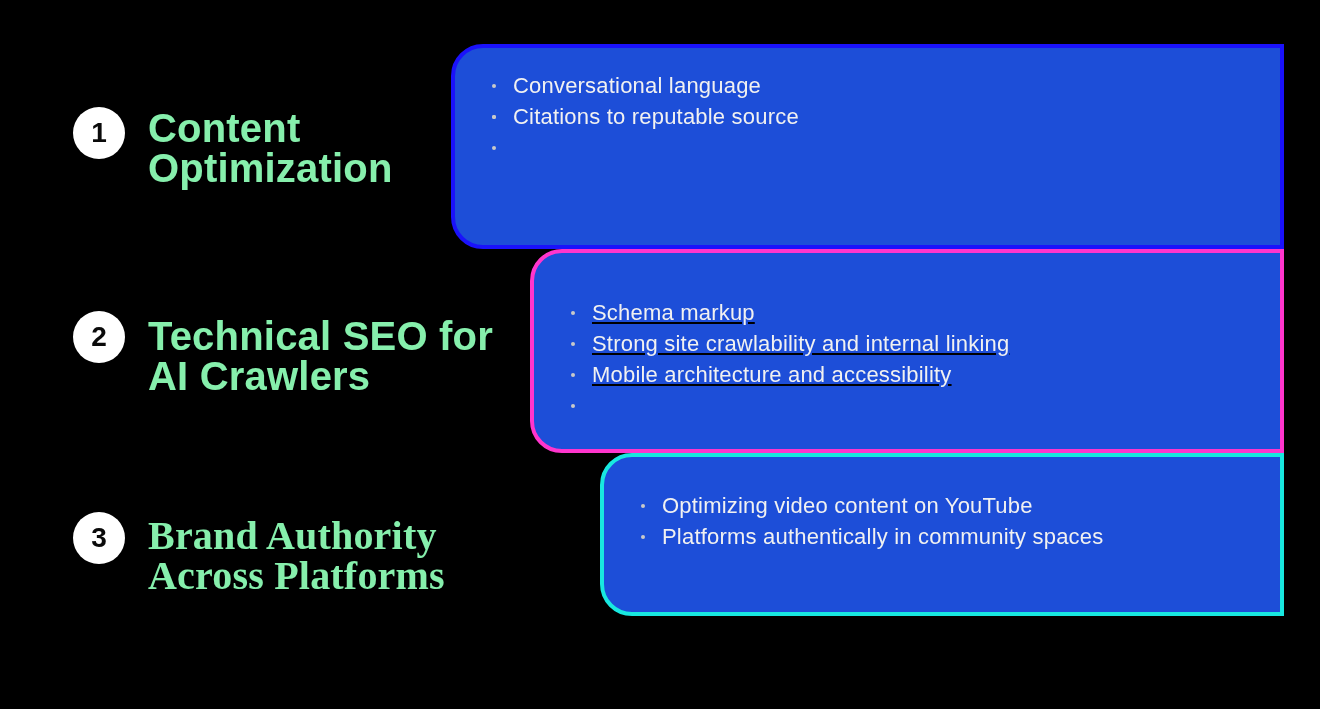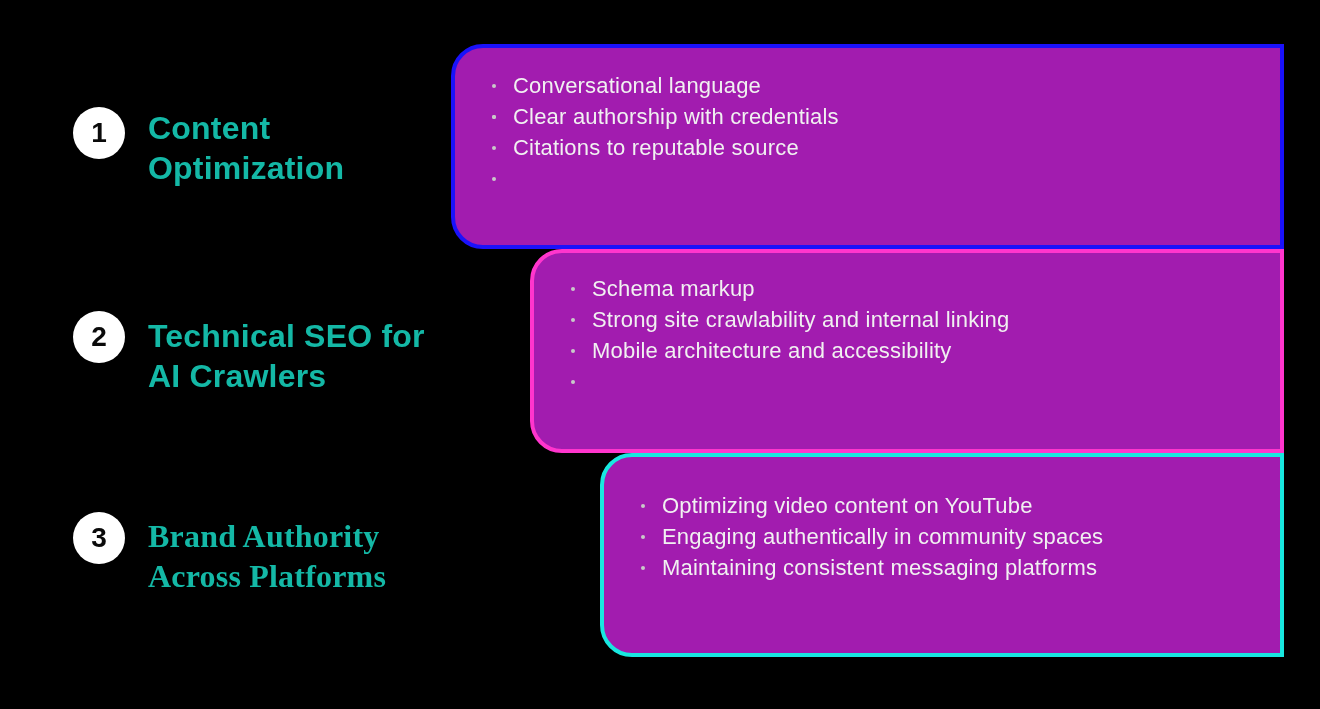--- a/index.html
+++ b/index.html
@@ -31,66 +31,66 @@
     font-weight: 700;
     left: 73px;
   }
   .badge-1 { top: 107px; }
   .badge-2 { top: 311px; }
   .badge-3 { top: 512px; }
 
   .section-heading {
     position: absolute;
     left: 148px;
-    color: #14b8a6;
-    font-size: 32px;
+    color: #86efac;
+    font-size: 40px;
     font-weight: 700;
     line-height: 40px;
     letter-spacing: 0.2px;
   }
   .heading-1 { top: 108px; }
   .heading-2 { top: 316px; }
   .heading-3 { top: 516px; font-family: Liberation Serif, serif; }
   .section-heading span { display: block; }
 
   
   .section-box {
     position: absolute;
     box-sizing: border-box;
     border-style: solid;
     border-width: 4px;
     border-radius: 32px 0 0 32px;
-    background: #a21caf;
+    background: #1d4ed8;
   }
   .box-1 {
     left: 451px; top: 44px;
     width: 833px; height: 205px;
     border-color: #1a12fb;
     z-index: 1;
   }
   .box-2 {
     left: 530px; top: 249px;
     width: 754px; height: 204px;
     border-color: #ff35cd;
     z-index: 2;
   }
   .box-3 {
     left: 600px; top: 453px;
-    width: 684px; height: 204px;
+    width: 684px; height: 163px;
     border-color: #18e8e0;
     z-index: 3;
   }
 
   .bullet-list {
     margin: 0;
     padding: 0 16px 0 35px;
     list-style: none;
   }
   .box-1 .bullet-list { padding-top: 22px; }
-  .box-2 .bullet-list { padding-top: 20px; }
+  .box-2 .bullet-list { padding-top: 44px; text-decoration: underline; }
   .box-3 .bullet-list { padding-top: 33px; }
 
   .bullet-item {
     position: relative;
     padding-left: 23px;
     color: #f1f1f1;
     font-size: 22px;
     line-height: 31px;
     letter-spacing: 0.2px;
   }
@@ -117,24 +117,20 @@
     <span>Optimization</span>
   </div>
   <div class="section-box box-1">
     <ul class="bullet-list">
       <li class="bullet-item">
         <span class="bullet-dot"></span>
         <span>Conversational language</span>
       </li>
       <li class="bullet-item">
         <span class="bullet-dot"></span>
-      </li>
-      <li class="bullet-item">
-        <span class="bullet-dot"></span>
-        <span>Clear authorship with credentials</span>
       </li>
       <li class="bullet-item">
         <span class="bullet-dot"></span>
         <span>Citations to reputable source</span>
       </li>
       <li class="bullet-item">
         <span class="bullet-dot"></span>
       </li>
     </ul>
   </div>
@@ -174,22 +170,18 @@
     <span>Across Platforms</span>
   </div>
   <div class="section-box box-3">
     <ul class="bullet-list">
       <li class="bullet-item">
         <span class="bullet-dot"></span>
         <span>Optimizing video content on YouTube</span>
       </li>
       <li class="bullet-item">
         <span class="bullet-dot"></span>
-        <span>Engaging authentically in community spaces</span>
-      </li>
-      <li class="bullet-item">
-        <span class="bullet-dot"></span>
-        <span>Maintaining consistent messaging platforms</span>
+        <span>Platforms authentically in community spaces</span>
       </li>
     </ul>
   </div>
 
 </div>
 
 </body></html>

